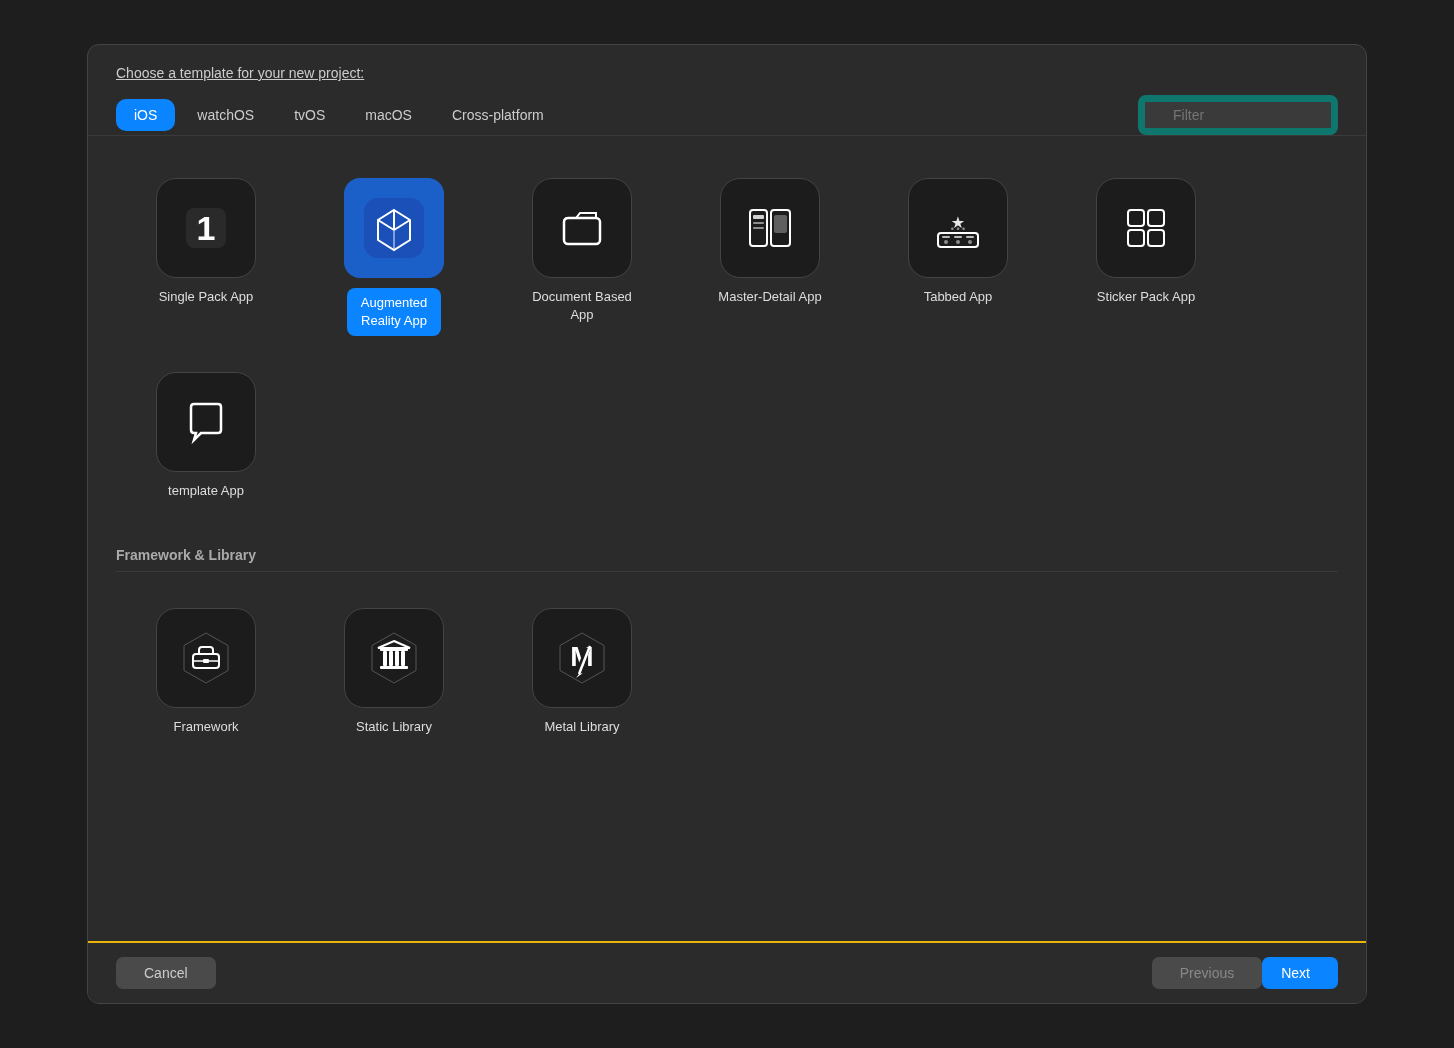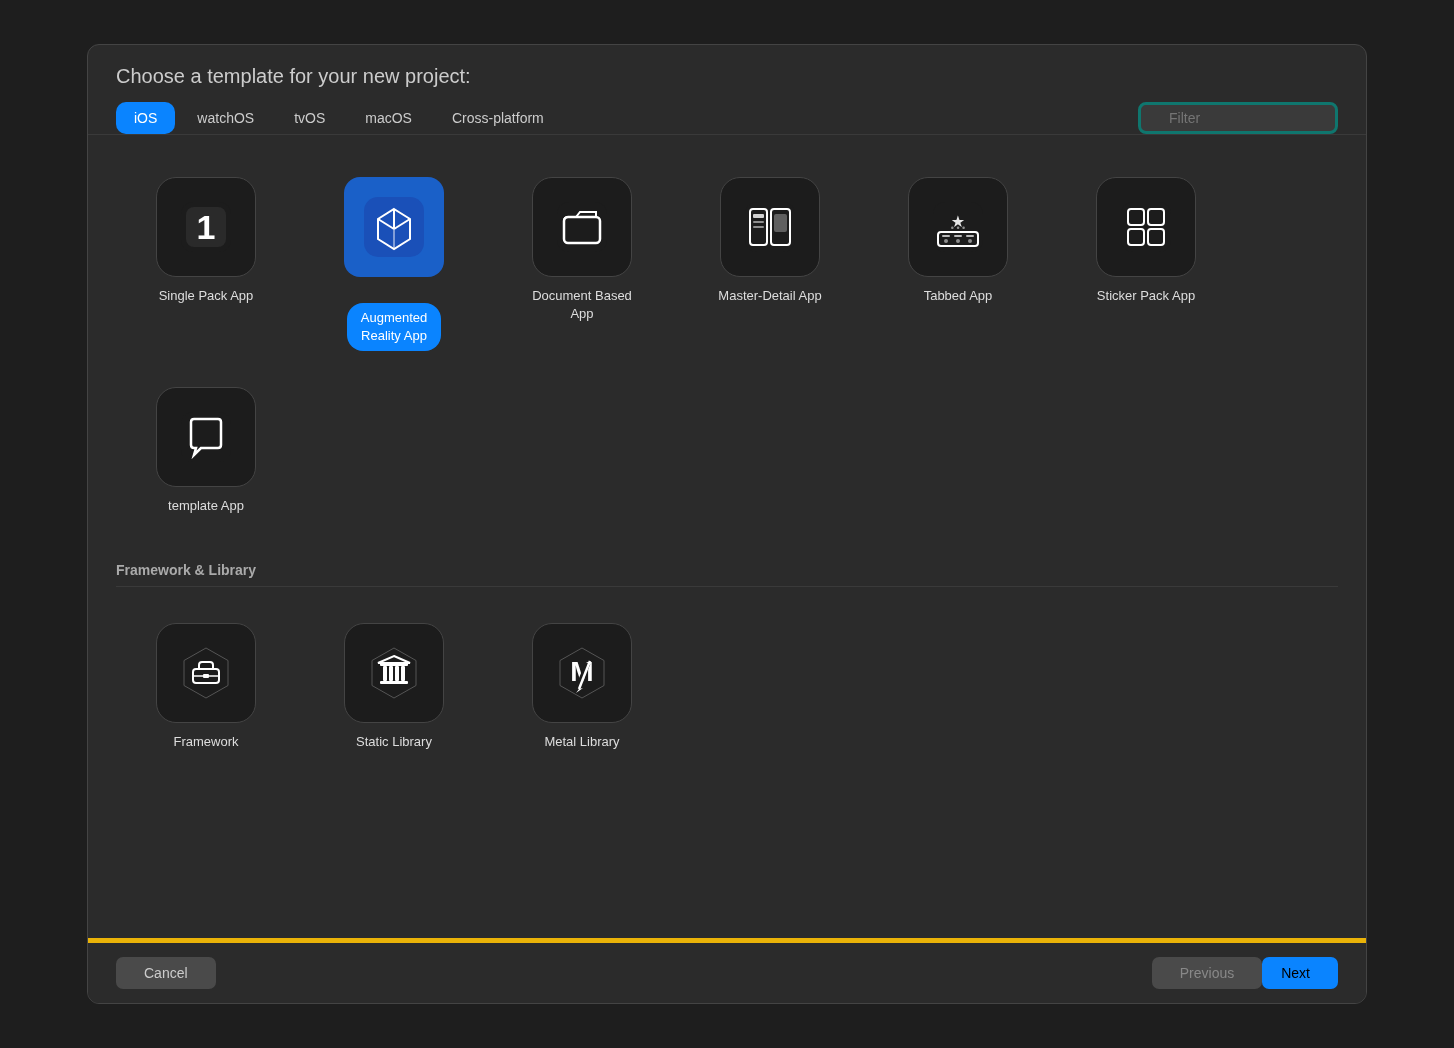--- a/index.html
+++ b/index.html
@@ -18,23 +18,24 @@
       border-radius: 12px;
       width: 1280px;
       height: 960px;
       display: flex;
       flex-direction: column;
       overflow: hidden;
       border: 1px solid #444;
     }
     .dialog-header {
       padding: 20px 28px 14px 28px;
-      font-size: 20px;
+      font-size: 14px;
       color: #cccccc;
       font-weight: 400;
+      text-decoration: underline;
     }
     .tab-bar {
       display: flex;
       align-items: center;
       padding: 0 28px;
       border-bottom: 1px solid #3a3a3a;
       background: #2b2b2b;
       gap: 0;
     }
     .tab-item {
@@ -49,21 +50,21 @@
       background: #0a84ff;
       color: #ffffff;
     }
     .filter-area {
       margin-left: auto;
       display: flex;
       align-items: center;
     }
     .filter-input {
       background: #3a3a3a;
-      border: 3px solid #0f766e;
+      border: 7px solid #0f766e;
       border-radius: 8px;
       padding: 5px 12px 5px 28px;
       color: #aaa;
       font-size: 14px;
       width: 200px;
       outline: none;
       position: relative;
     }
     .filter-wrapper {
       position: relative;
@@ -143,42 +144,42 @@
       font-size: 13px;
       color: #dddddd;
       text-align: center;
       line-height: 1.4;
     }
     .dialog-footer {
       display: flex;
       align-items: center;
       justify-content: space-between;
       padding: 14px 28px;
-      border-top: 5px solid #eab308;
+      border-top: 2px solid #eab308;
       background: #2b2b2b;
     }
     .btn {
       padding: 8px 28px;
       border-radius: 7px;
       font-size: 14px;
       cursor: pointer;
       border: none;
       font-weight: 500;
     }
     .btn-cancel {
       background: #4a4a4a;
       color: #cccccc;
     }
     .btn-prev {
       background: #4a4a4a;
       color: #888888;
     }
     .btn-next {
       background: #0a84ff;
-      color: #000000;
+      color: #ffffff;
       padding-left: 19px;
     }
     .footer-right {
       display: flex;
       gap: 0;
     }
     
     .icon-svg {
       width: 60px;
       height: 60px;
@@ -230,21 +231,21 @@
               <rect x="0" y="0" width="60" height="60" rx="14" fill="#1a50b8"></rect>
 
               <polygon points="30,12 46,22 46,42 30,52 14,42 14,22" fill="none" stroke="white" stroke-width="2"></polygon>
               <line x1="30" y1="12" x2="30" y2="32" stroke="white" stroke-width="2"></line>
               <line x1="14" y1="22" x2="30" y2="32" stroke="white" stroke-width="2"></line>
               <line x1="46" y1="22" x2="30" y2="32" stroke="white" stroke-width="2"></line>
 
               <line x1="30" y1="32" x2="30" y2="52" stroke="white" stroke-width="1.5" opacity="0.6"></line>
             </svg>
           </div>
-          <div class="template-label selected" style="background:#0a84ff;border-radius:16px;color:#fff;padding:6px 14px;margin-top:16px;text-align:center;">Augmented<br>Reality App</div>
+          <div class="template-label selected" style="background:#0a84ff;border-radius:8px;color:#fff;padding:6px 14px;margin-top:0px;text-align:center;">Augmented<br>Reality App</div>
         </div>
 
         <div class="template-item">
           <div class="template-icon-wrapper">
             <svg class="icon-svg" viewBox="0 0 60 60">
               <rect x="5" y="5" width="50" height="50" rx="12" fill="#1c1c1c"></rect>
 
               <rect x="12" y="20" width="36" height="26" rx="4" fill="none" stroke="white" stroke-width="2.5"></rect>
               <path d="M12 24 Q12 20 16 20 L24 20 L28 15 L44 15 Q44 15 44 20" fill="none" stroke="white" stroke-width="2"></path>
             </svg>

